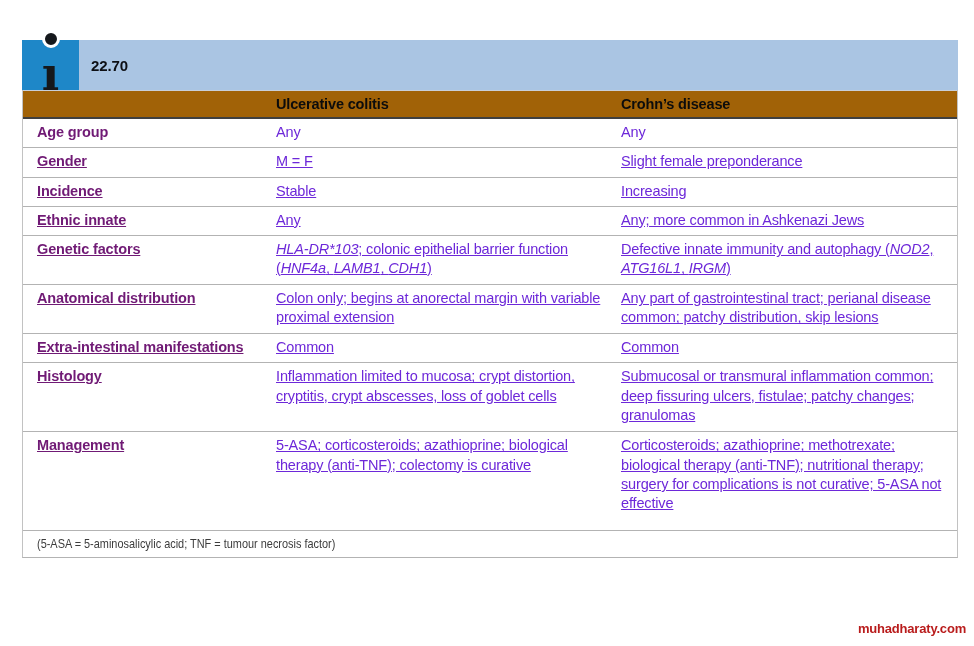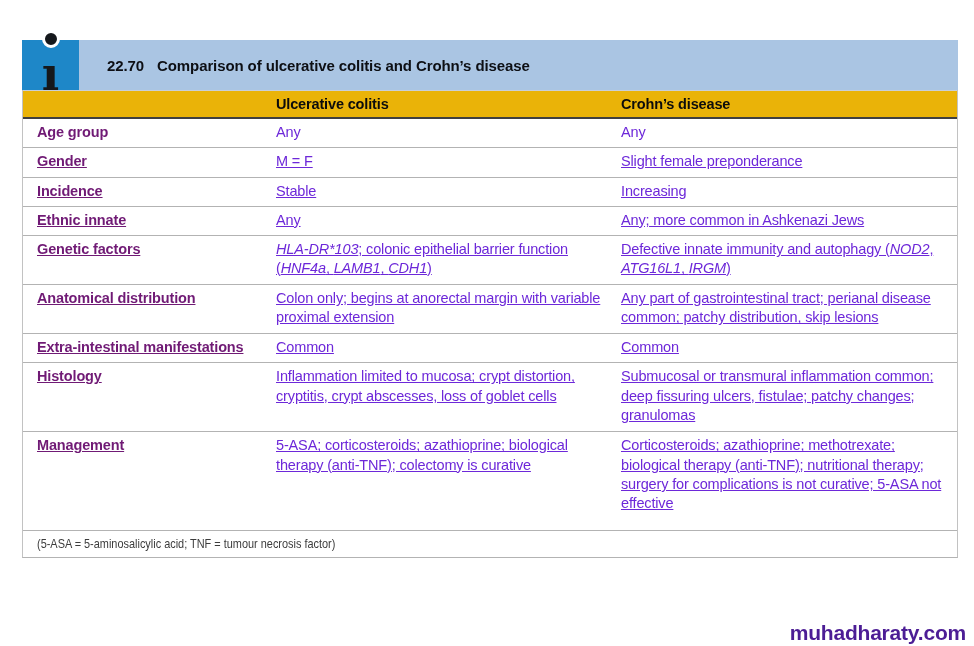--- a/index.html
+++ b/index.html
@@ -55,21 +55,21 @@
     height: 18px;
     background: #15181c;
     border: 3px solid #ffffff;
     border-radius: 50%;
   }
   .titletext {
     flex: 1 1 auto;
     background: #aac5e3;
     display: flex;
     align-items: center;
-    padding-left: 28px;
+    padding-left: 12px;
     font-weight: bold;
     font-size: 15px;
     color: #0d0f14;
     letter-spacing: -0.1px;
   }
   .titletext .num { margin-right: 13px; }
   
   .tablewrap {
     border-left: 1px solid #c2c2c2;
     border-right: 1px solid #c2c2c2;
@@ -79,21 +79,21 @@
   table {
     width: 100%;
     border-collapse: collapse;
     table-layout: fixed;
     font-size: 14.5px;
     letter-spacing: -0.15px;
   }
   col.c-label { width: 253px; }
   col.c-uc { width: 345px; }
   thead th {
-    background: #eab308;
+    background: #a16207;
     border-top: 1px solid #c9cfd8;
     border-bottom: 2px solid #3f3f3f;
     text-align: left;
     font-weight: bold;
     color: #0c0c0c;
     padding: 5px 10px 5px 0;
     height: 27px;
   }
   thead th:first-child { padding-left: 14px; }
   tbody th, tbody td {
@@ -132,39 +132,38 @@
     white-space: nowrap;
   }
   
   .watermark {
     position: absolute;
     right: 8px;
     top: 621px;
     background: #ffffff;
     padding-left: 6px;
     font-weight: bold;
-    font-size: 21px;
+    font-size: 13px;
     letter-spacing: -0.2px;
-    color: #4c1d95;
+    color: #b91c1c;
   }
 </style>
 </head>
 <body>
 
 <div class="page">
   <div class="card">
 
     <div class="titlebar">
       <div class="infobox">
         <span class="i-dot"></span>
         <span class="i-stem">ı</span>
       </div>
       <div class="titletext">
         <span class="num">22.70</span>
-        <span>Comparison of ulcerative colitis and Crohn’s disease</span>
       </div>
     </div>
 
     <div class="tablewrap">
       <table>
         <colgroup>
           <col class="c-label">
             <col class="c-uc">
             <col class="c-cd">
         </colgroup>

